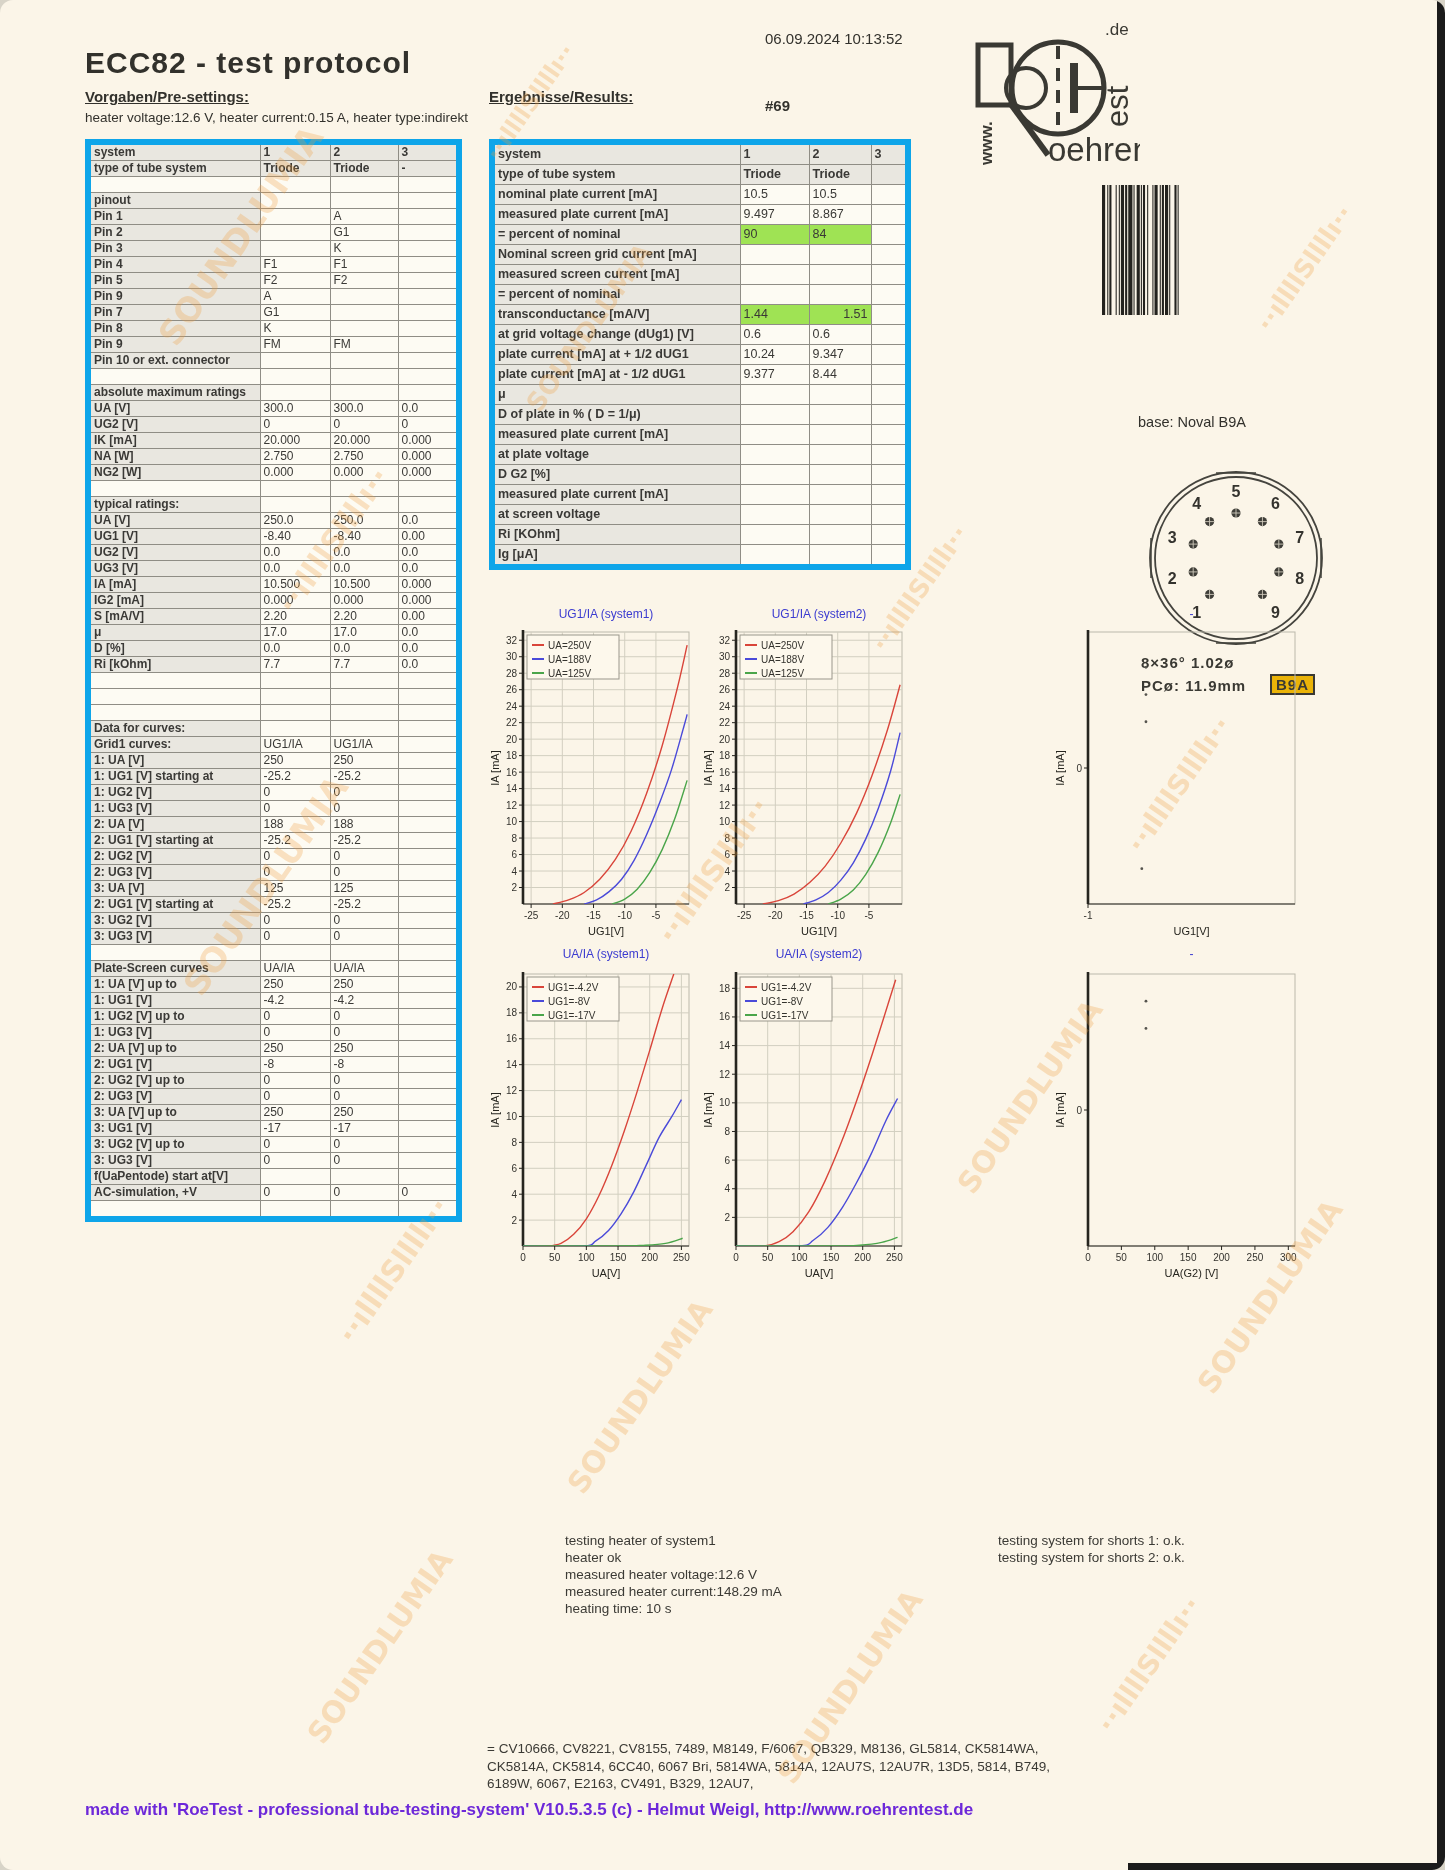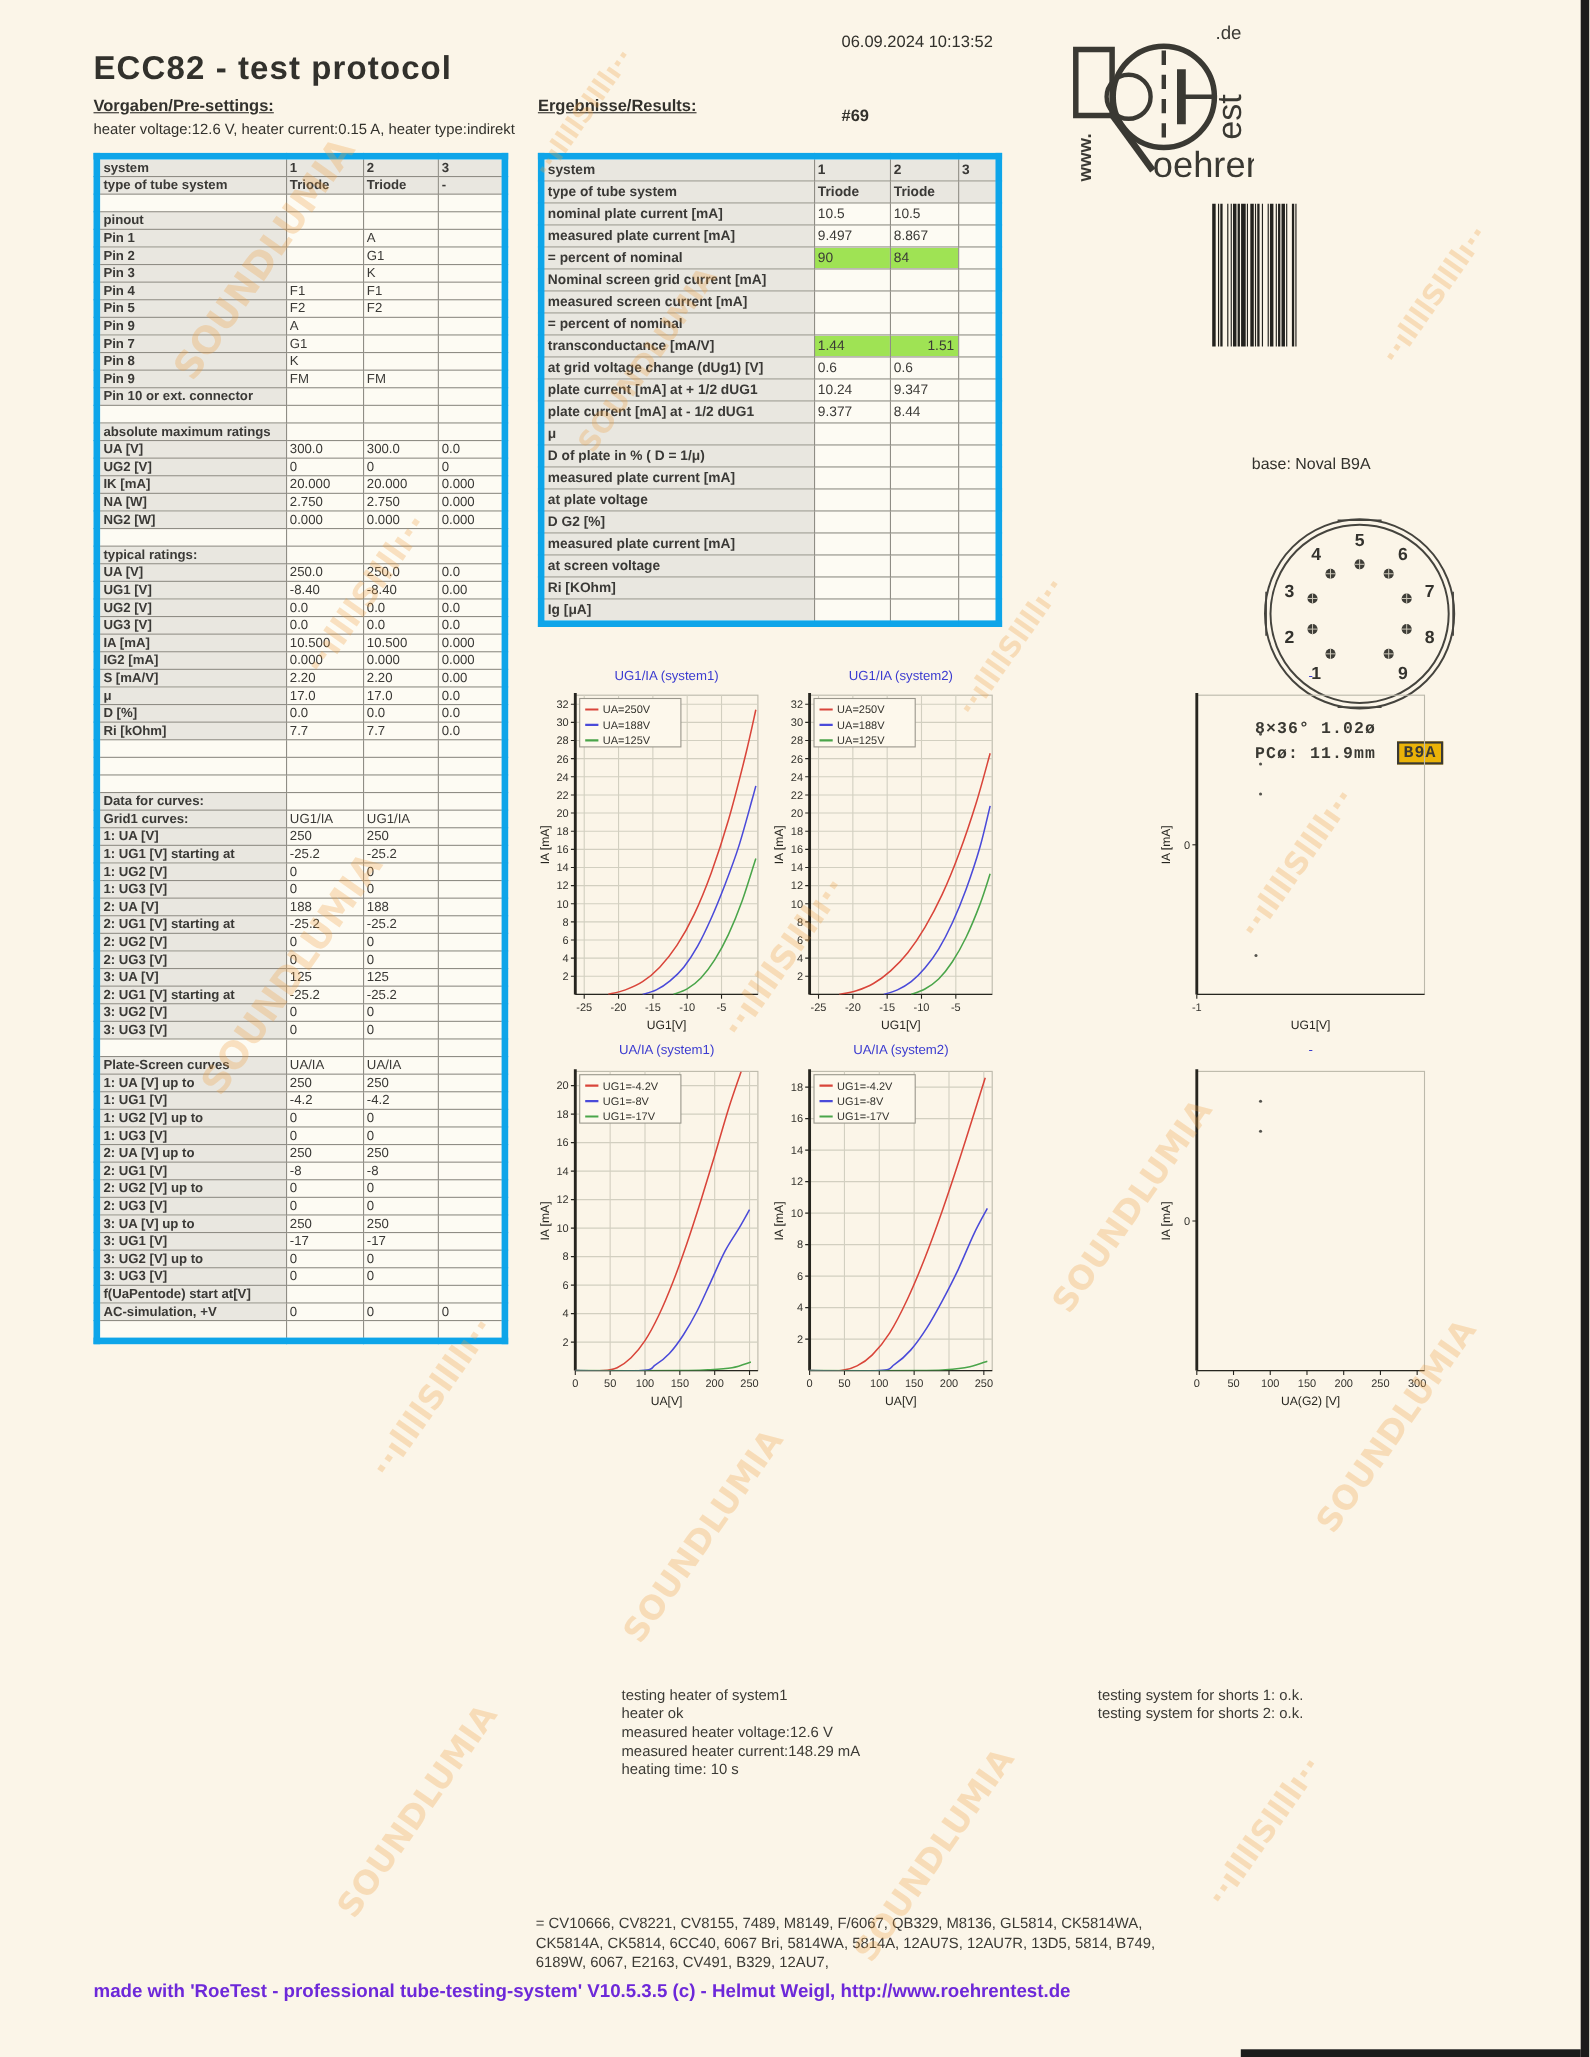--- a/index.html
+++ b/index.html
@@ -1,17 +1,17 @@
 <!DOCTYPE html>
 <html><head>
 <meta charset="utf-8">
 <style>
   html,body{margin:0;padding:0;background:#d8d4c8;}
   #page{position:relative;width:1445px;height:1870px;background:#fbf5e8;overflow:hidden;
-        font-family:"Liberation Sans", sans-serif;color:#32312c;}
+        font-family:"Liberation Sans", sans-serif;color:#32312c;border-radius:13px;}
   .abs{position:absolute;}
   #page-title{left:85px;top:46px;font-size:30px;font-weight:bold;letter-spacing:1px;}
   #datetime{left:765px;top:30px;font-size:15px;}
   #presettings-heading,#results-heading{font-size:15px;font-weight:bold;text-decoration:underline;}
   #presettings-heading{left:85px;top:88px;text-align:center;}
   #results-heading{left:489px;top:88px;}
   #tube-number{left:765px;top:97px;font-size:15px;font-weight:bold;}
   #heater-line{left:85px;top:110px;font-size:13.5px;}
   table.proto{border-collapse:collapse;table-layout:fixed;border:6px solid #0ea5e9;background:#fdfbf3;}
   table.proto td{border:1px solid #8f8d85;padding:0 3px;white-space:nowrap;overflow:hidden;
@@ -19,21 +19,21 @@
   table.proto td:first-child{font-weight:bold;}
   table.proto td.lbl{background:#e9e7e0;}
   table.proto td.hdr{font-weight:bold;background:#e9e7e0;}
   #presettings-table{left:85px;top:139px;}
   #presettings-table td{height:15px;line-height:15px;}
   #results-table{left:489px;top:139px;}
   #results-table td{height:19px;line-height:19px;font-size:12.5px;}
   #base-label{left:1138px;top:414px;font-size:14.5px;}
   #socket-dims-1{left:1141px;top:654px;}
   #socket-dims-2{left:1141px;top:677px;}
-  .mono{font-family:Liberation Mono, monospace;font-weight:bold;font-size:15px;color:#3a3933;letter-spacing:1px;}
+  .mono{font-family:Liberation Sans, sans-serif;font-weight:bold;font-size:15px;color:#3a3933;letter-spacing:1px;}
   #base-badge{left:1270px;top:674px;border:2px solid #3a3933;padding:0 4px;background:#eab308;}
   .chart{position:absolute;}
   #heater-test-block{left:565px;top:1532px;font-size:13.5px;line-height:17px;color:#3b3a35;}
   #shorts-test-block{left:998px;top:1532px;font-size:13.5px;line-height:17px;color:#3b3a35;}
   #equivalents-block{left:487px;top:1740px;font-size:13.5px;line-height:17.5px;color:#3b3a35;white-space:nowrap;}
   #footer-credit{left:85px;top:1800px;font-size:17px;font-weight:bold;color:#6d28d9;white-space:nowrap;text-align:center;}
   .watermark{position:absolute;font-weight:bold;color:#ef9e3e;opacity:0.28;pointer-events:none;
         transform-origin:left top;white-space:nowrap;font-family:"DejaVu Sans", sans-serif;}
   #edge-right{left:1437px;top:0;width:8px;height:1870px;background:#1b1b1b;}
   #edge-bottom{left:1128px;top:1863px;width:309px;height:7px;background:#1b1b1b;}

